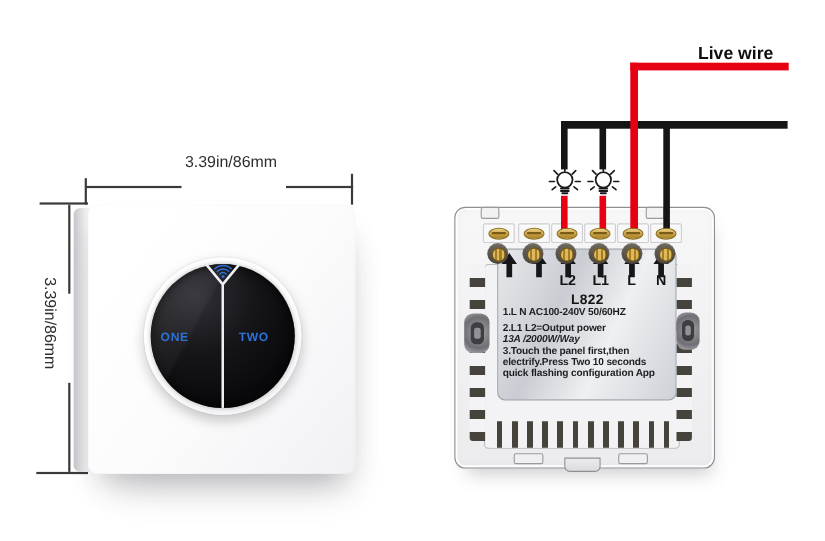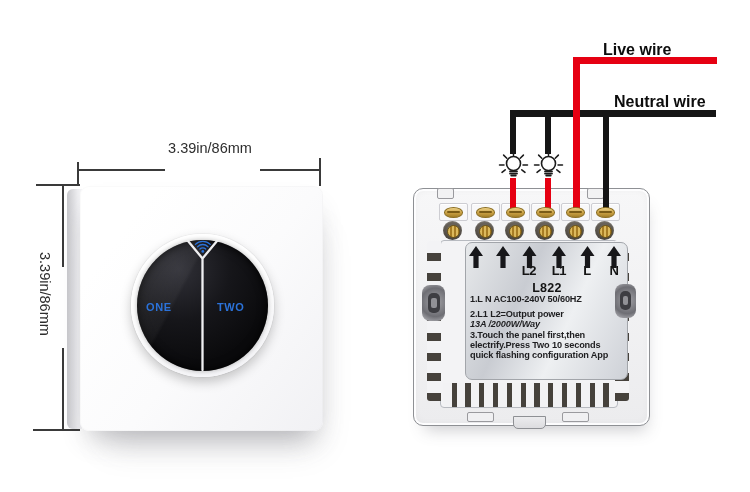--- a/index.html
+++ b/index.html
@@ -15,21 +15,21 @@
          box-shadow:0 16px 26px -10px rgba(70,70,82,.32), 10px 30px 34px -18px rgba(70,70,82,.18), inset 0 0 0 1px rgba(0,0,0,.02);}
   .bezel{border-radius:50%;background:radial-gradient(circle at 45% 35%,#ffffff 55%,#f4f4f7 78%,#e7e7eb);
          box-shadow:0 5px 12px rgba(0,0,0,.22), 0 0 0 1px rgba(0,0,0,.04);}
   .dial{border-radius:50%;background:radial-gradient(circle at 32% 22%,#303037 0%,#16161a 38%,#0a0a0c 72%);
         box-shadow:inset 0 0 10px #000, 0 0 5px rgba(0,0,0,.30);}
   .dial-gloss{border-radius:50%;background:linear-gradient(118deg,rgba(255,255,255,.10),rgba(255,255,255,.04) 34%,rgba(255,255,255,0) 36%);}
   .touch-label{font-size:11px;font-weight:600;letter-spacing:.6px;color:var(--accent);text-align:left;}
   
   .wire-live{background:var(--live);}
   .wire-neutral{background:var(--neutral);}
-  .wire-label{font-size:16px;font-weight:bold;color:#0d0d0d;text-align:left;}
+  .wire-label{font-size:16px;font-weight:bold;color:#0d0d0d;text-align:right;}
   
   .plate{background:linear-gradient(180deg,#f7f7f8,#ececee);border:1.5px solid #8e9094;border-radius:10px;
          box-shadow:inset 0 0 0 2px #fdfdfe, inset 0 0 8px rgba(0,0,0,.05), 4px 12px 16px -8px rgba(90,90,100,.30);}
   .tab{background:#f2f2f3;border:1px solid #9a9a9e;border-radius:2px;}
   .tblock{background:#f8f8f9;border:1px solid #cdcdd2;border-radius:2px;box-shadow:inset 0 1px 0 #fff;}
   .flat-screw{background:linear-gradient(180deg,#ecd084,#c49b3e 60%,#a37f28);border:1px solid #8a6d20;border-radius:50%;}
   .flat-screw i{position:absolute;left:2px;right:2px;top:3px;height:2px;background:#7a5c16;border-radius:1px;}
   .rscrew{border-radius:50%;background:radial-gradient(circle at 50% 40%,#7d766c,#47423b 75%);box-shadow:inset 0 1px 2px rgba(255,255,255,.25);}
   .rscrew i{position:absolute;left:4px;top:4px;width:11px;height:11px;border-radius:50%;border:1px solid #6e5514;
             background:repeating-linear-gradient(90deg,#dcb95c 0 2px,#a67c24 2px 4px);}
@@ -90,21 +90,21 @@
   <div class="a tblock" style="left:501px;top:203px;width:27px;height:16px;"></div>
   <div class="a tblock" style="left:531px;top:203px;width:27px;height:16px;"></div>
   <div class="a tblock" style="left:561px;top:203px;width:27px;height:16px;"></div>
   <div class="a tblock" style="left:591px;top:203px;width:27px;height:16px;"></div>
 
   <div class="a module" style="left:440px;top:240px;width:176px;height:166px;"></div>
   <div class="a comb" style="left:427px;top:241px;width:14px;height:160px;border-radius:3px 0 0 3px;"></div>
   <div class="a comb" style="left:615px;top:241px;width:14px;height:160px;border-radius:0 3px 3px 0;"></div>
   <div class="a fins" style="left:443px;top:383px;width:171px;height:24px;"></div>
 
-  <div class="a label-plate" style="left:452px;top:242px;width:161px;height:136px;margin-left:13px;">
+  <div class="a label-plate" style="left:452px;top:226px;width:161px;height:136px;">
     <svg class="a" style="left:0;top:2px;" width="161" height="25" viewBox="0 0 161 25">
       <g fill="#17171a">
         <path d="M3 11 L10 1 L17 11 L12.6 11 L12.6 23 L7.4 23 L7.4 11 Z"></path>
         <path d="M30 11 L37 1 L44 11 L39.6 11 L39.6 23 L34.4 23 L34.4 11 Z"></path>
         <path d="M56.5 11 L63.5 1 L70.5 11 L66.1 11 L66.1 23 L60.9 23 L60.9 11 Z"></path>
         <path d="M86 11 L93 1 L100 11 L95.6 11 L95.6 23 L90.4 23 L90.4 11 Z"></path>
         <path d="M114.5 11 L121.5 1 L128.5 11 L124.1 11 L124.1 23 L118.9 23 L118.9 11 Z"></path>
         <path d="M141 11 L148 1 L155 11 L150.6 11 L150.6 23 L145.4 23 L145.4 11 Z"></path>
       </g>
     </svg>
@@ -125,21 +125,20 @@
   <div class="a boss-hole" style="left:428px;top:293px;width:12px;height:20px;"></div>
   <div class="a boss-core" style="left:431px;top:298px;width:6px;height:10px;"></div>
   <div class="a boss" style="left:615px;top:284px;width:21px;height:34px;"></div>
   <div class="a boss-hole" style="left:620px;top:291px;width:11px;height:19px;"></div>
   <div class="a boss-core" style="left:623px;top:296px;width:5px;height:9px;"></div>
   <div class="a notch" style="left:467px;top:412px;width:25px;height:8px;"></div>
   <div class="a notch" style="left:562px;top:412px;width:25px;height:8px;"></div>
   <div class="a ctab" style="left:513px;top:416px;width:31px;height:11px;"></div>
 
   <div class="a wire-label" style="left:603px;top:41px;width:100px;">Live wire</div>
-  <div class="a wire-label" style="left:614px;top:93px;width:100px;">Neutral wire</div>
 
   <div class="a wire-neutral" style="left:510px;top:110px;width:206px;height:7px;"></div>
   <div class="a wire-neutral" style="left:510px;top:110px;width:6px;height:44px;"></div>
   <div class="a wire-neutral" style="left:545px;top:110px;width:6px;height:44px;"></div>
   <div class="a wire-neutral" style="left:603px;top:110px;width:6px;height:99px;"></div>
 
   <div class="a wire-live" style="left:573px;top:57px;width:144px;height:7px;"></div>
   <div class="a wire-live" style="left:573px;top:57px;width:7px;height:152px;"></div>
   <div class="a wire-live" style="left:510px;top:178px;width:6px;height:31px;"></div>
   <div class="a wire-live" style="left:545px;top:178px;width:6px;height:31px;"></div>

